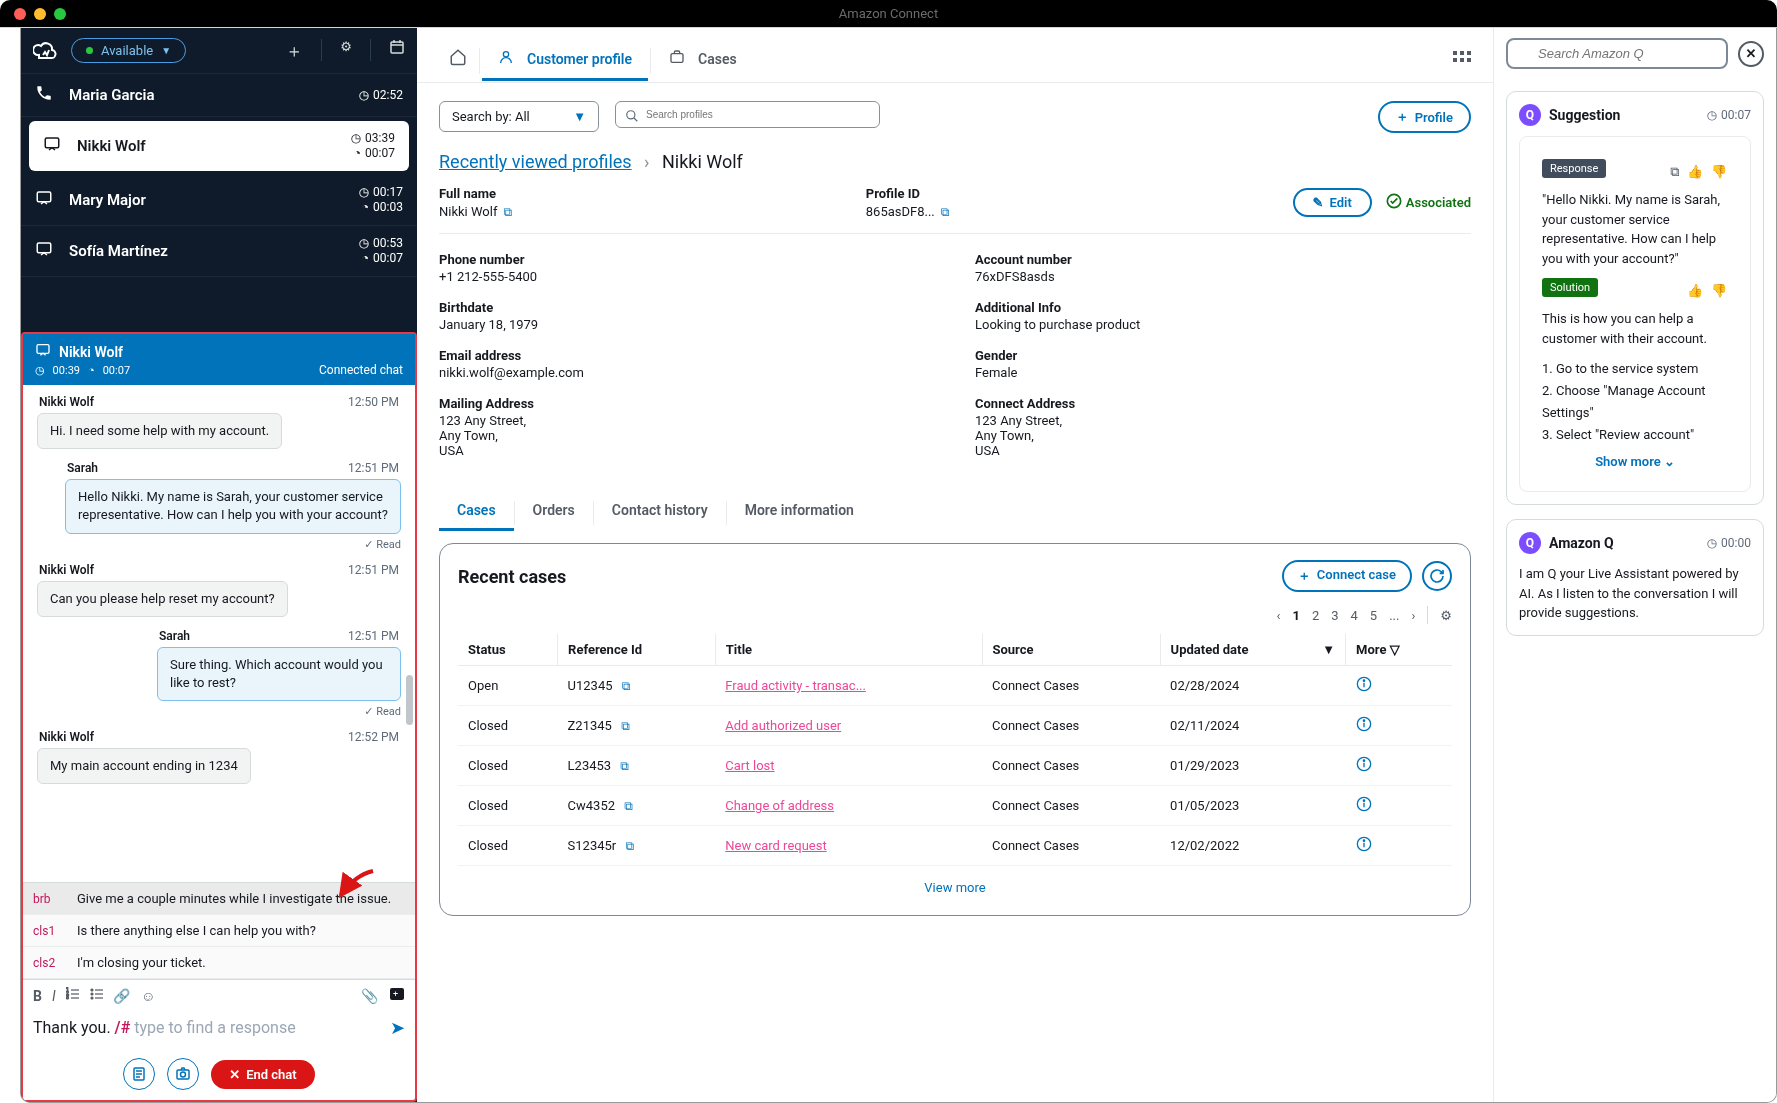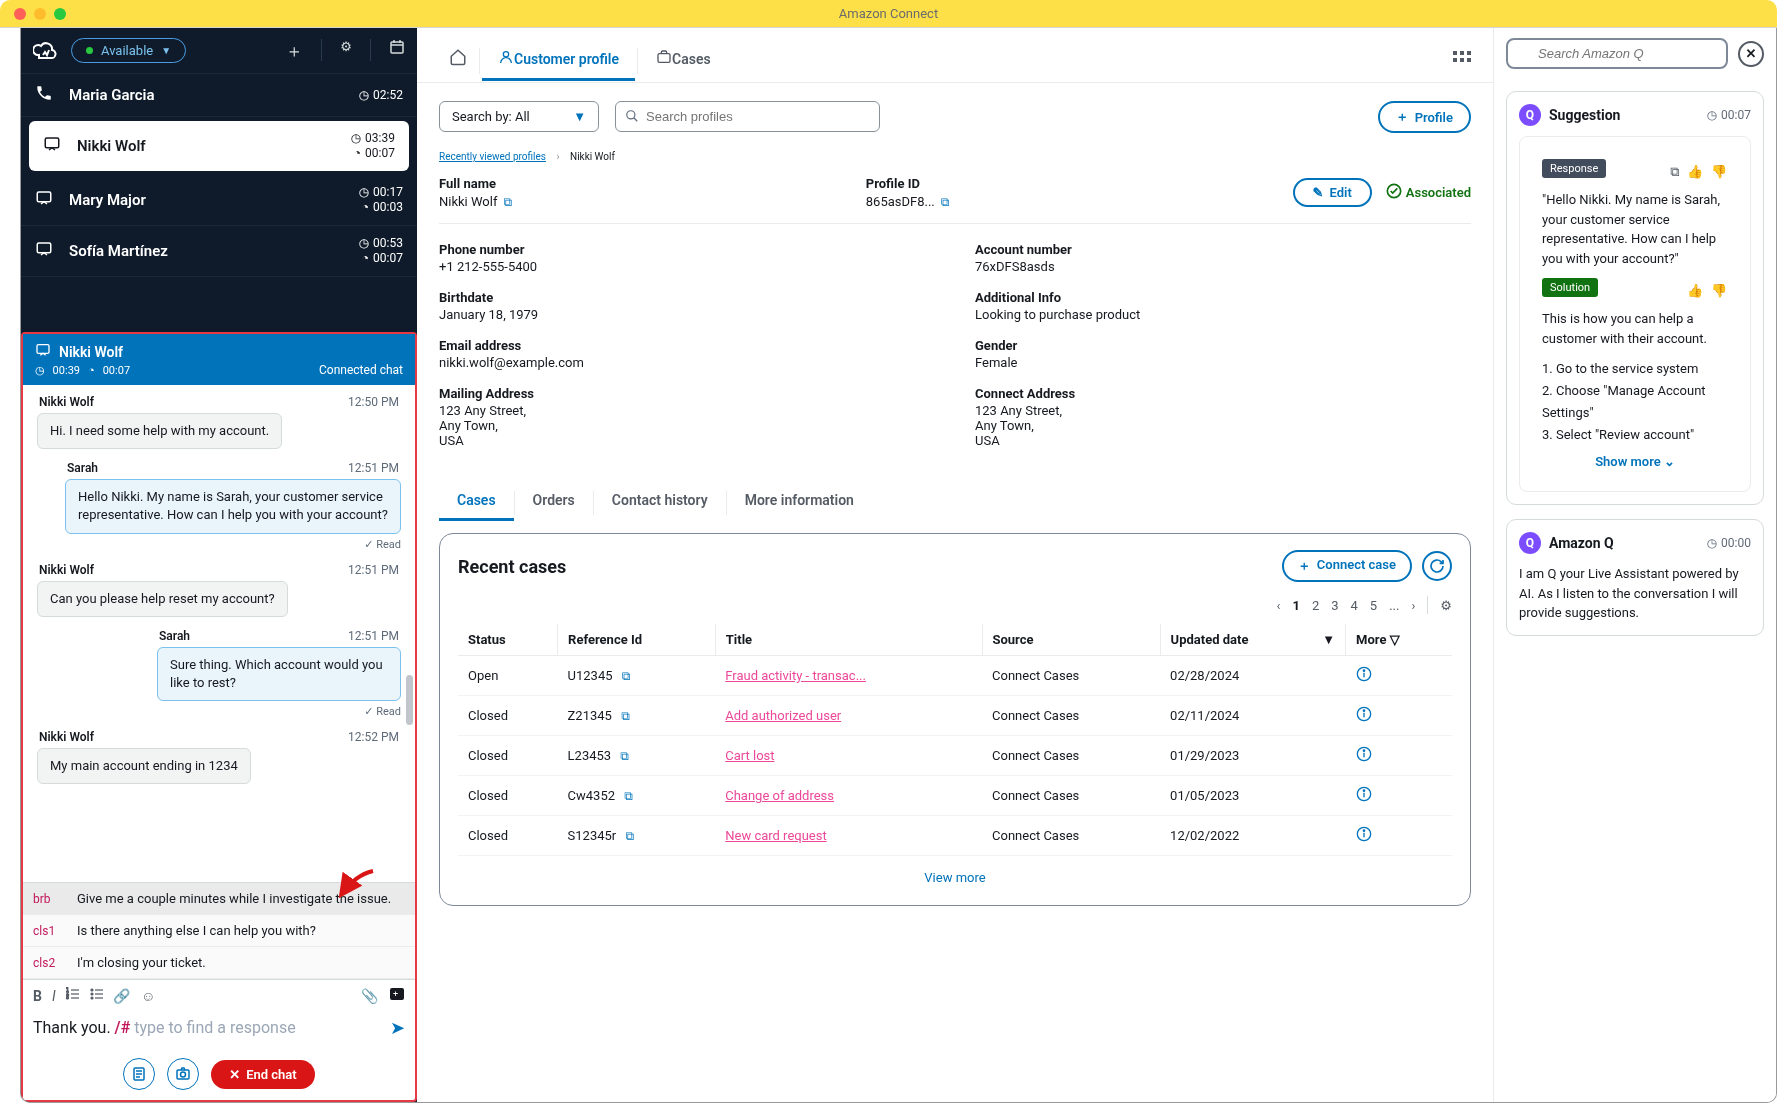--- a/index.html
+++ b/index.html
@@ -1,19 +1,19 @@
 <!DOCTYPE html>
 <html><head>
 <meta charset="utf-8">
 <style>
 * { box-sizing: border-box; margin: 0; padding: 0; }
 body { font-family: -apple-system, BlinkMacSystemFont, "Segoe UI", Roboto, sans-serif; font-size: 13px; color: #16191f; background: #fff; width: 1777px; height: 1103px; overflow: hidden; }
 
 
-.titlebar { height: 28px; background: #fde047; border-bottom: 1px solid #d5d5d5; display: flex; align-items: center; position: relative; border-radius: 10px 10px 0 0; }
+.titlebar { height: 28px; background: #000000; border-bottom: 1px solid #d5d5d5; display: flex; align-items: center; position: relative; border-radius: 10px 10px 0 0; }
 .traffic { display: flex; gap: 8px; margin-left: 14px; }
 .traffic span { width: 12px; height: 12px; border-radius: 50%; display: block; }
 .tr-red { background: #ff5f57; } .tr-yellow { background: #ffbd2e; } .tr-green { background: #28c940; }
 .titlebar-title { position: absolute; left: 50%; transform: translateX(-50%); font-size: 13px; color: #6b6b6b; }
 
 
 .app { display: flex; height: 1075px; border: 1px solid #999; border-top: none; border-radius: 0 0 10px 10px; overflow: hidden; margin-left: 20px; }
 .left { width: 396px; background: #0f1b2a; display: flex; flex-direction: column; }
 .center { flex: 1; background: #fff; display: flex; flex-direction: column; }
 .right { width: 283px; background: #fff; border-left: 1px solid #e9ebed; display: flex; flex-direction: column; }
@@ -71,34 +71,34 @@
 .slash { color: #c2185b; font-weight: 600; }
 .hint { color: #9ba7b6; }
 .send-btn { color: #0073bb; font-size: 18px; cursor: pointer; margin-left: 8px; }
 
 .chat-footer { display: flex; align-items: center; justify-content: center; gap: 12px; padding: 10px; }
 .round-btn { width: 32px; height: 32px; border: 1px solid #0073bb; border-radius: 50%; display: flex; align-items: center; justify-content: center; color: #0073bb; cursor: pointer; }
 .end-chat { background: #d91515; color: #fff; border-radius: 16px; padding: 7px 18px; display: flex; align-items: center; gap: 6px; font-weight: 600; cursor: pointer; }
 
 
 .center-tabs { display: flex; align-items: center; padding: 12px 22px 0; border-bottom: 1px solid #e9ebed; }
-.ctab { display: flex; align-items: center; gap: 0; padding: 8px 16px 10px; font-size: 14px; font-weight: 600; color: #545b64; cursor: pointer; border-bottom: 3px solid transparent; }
+.ctab { display: flex; align-items: center; gap: 13px; padding: 8px 16px 10px; font-size: 14px; font-weight: 600; color: #545b64; cursor: pointer; border-bottom: 3px solid transparent; }
 .ctab.home { padding: 8px 10px 10px; }
 .ctab.active { color: #0073bb; border-bottom-color: #0073bb; }
 .tab-sep { width: 1px; height: 26px; background: #e9ebed; margin: 0 2px; }
 .apps-icon { margin-left: auto; color: #545b64; cursor: pointer; }
 
 .profile-search { display: flex; align-items: flex-start; gap: 16px; padding: 18px 22px; }
 .search-by { border: 1px solid #879196; border-radius: 6px; padding: 7px 12px; font-size: 13px; width: 160px; display: flex; justify-content: space-between; cursor: pointer; }
 .search-input-wrap { position: relative; flex: 0 0 265px; }
-.search-input { width: 100%; border: 1px solid #879196; border-radius: 6px; padding: 7px 10px 7px 30px; font-size: 13px; }
+.search-input { width: 100%; border: 1px solid #879196; border-radius: 6px; padding: 7px 10px 7px 30px; font-size: 10px; }
 .search-icon-sm { position: absolute; left: 10px; top: 8px; color: #5f6b7a; }
 .profile-btn { margin-left: auto; border: 2px solid #0073bb; color: #0073bb; border-radius: 18px; padding: 5px 16px; font-weight: 600; display: flex; align-items: center; gap: 6px; cursor: pointer; }
 
-.breadcrumb { padding: 0 22px 14px; font-size: 10px; }
+.breadcrumb { padding: 0 22px 14px; font-size: 18px; }
 .breadcrumb a { color: #0073bb; text-decoration: underline; }
 .chev { margin: 0 8px; color: #879196; }
 
 .profile-head { display: flex; padding: 0 22px 14px; }
 .field-group { flex: 1; }
 .field-label { font-weight: 700; font-size: 13px; margin-bottom: 3px; }
 .field-val { font-size: 13px; }
 .copy-ic { color: #0073bb; margin-left: 6px; cursor: pointer; font-size: 12px; }
 .profile-actions { display: flex; align-items: center; gap: 14px; }
 .edit-btn { border: 2px solid #0073bb; color: #0073bb; border-radius: 18px; padding: 5px 18px; font-weight: 600; cursor: pointer; display: flex; gap: 6px; align-items: center; }

